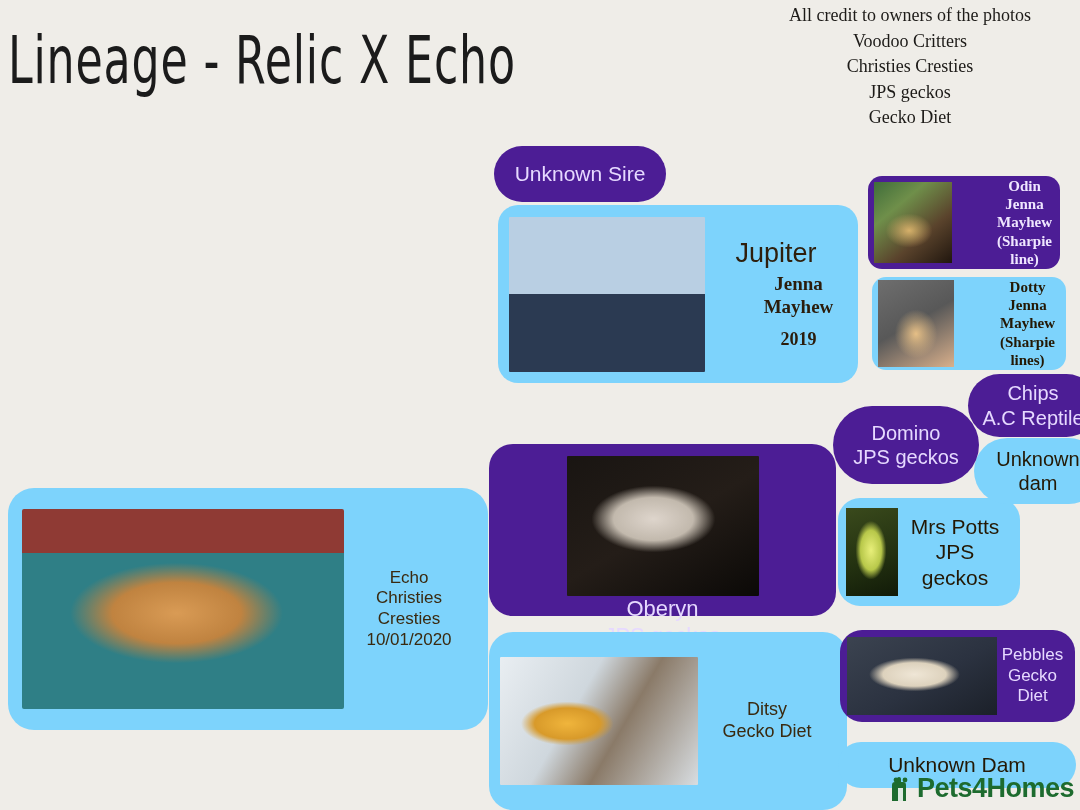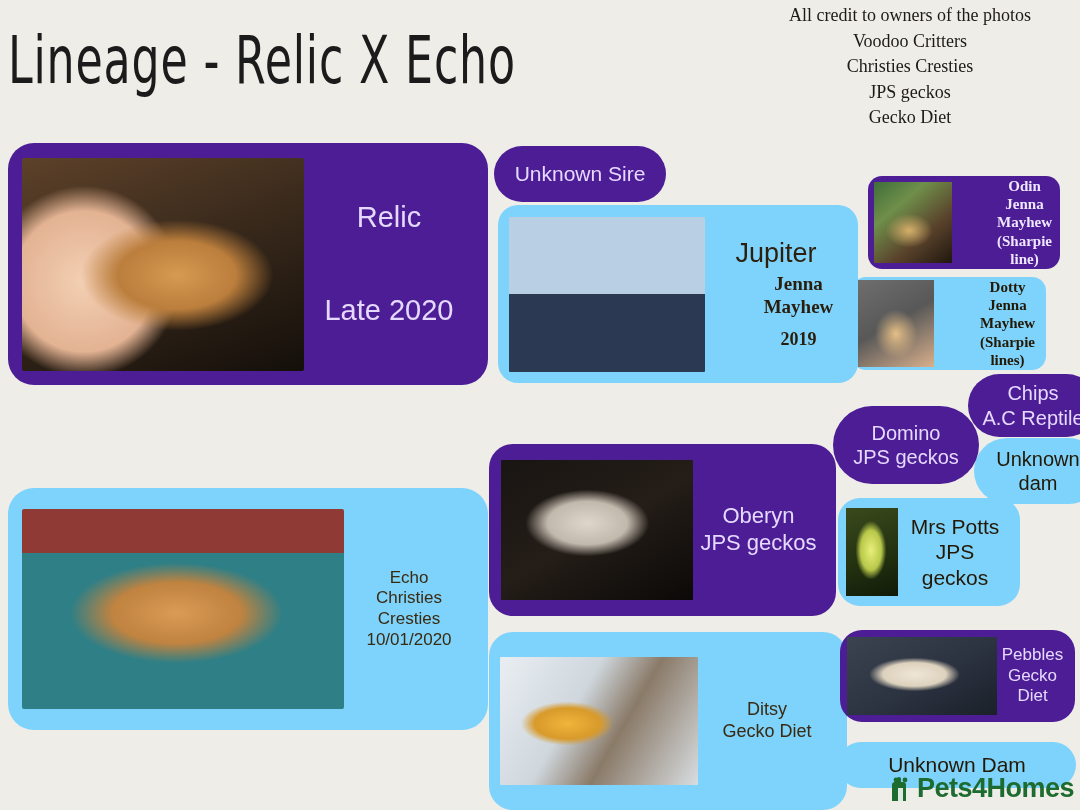--- a/index.html
+++ b/index.html
@@ -83,27 +83,20 @@
   <div id="title">Lineage - Relic X Echo</div>
 
   <div id="credits">
     <div>All credit to owners of the photos</div>
     <div>Voodoo Critters</div>
     <div>Christies Cresties</div>
     <div>JPS geckos</div>
     <div>Gecko Diet</div>
   </div>
 
-  <div class="card purple" style="left:8px;top:143px;width:480px;height:242px;border-radius:26px;padding:14px;">
-    <div class="photo g-relic" style="width:282px;height:213px;border-radius:2px;"></div>
-    <div class="txt" style="font-size:29px;">
-      <div style="margin-bottom:58px;">Relic</div>
-      <div>Late 2020</div>
-    </div>
-  </div>
 
   <div class="card purple" style="left:494px;top:146px;width:172px;height:56px;border-radius:28px;">
     <div class="txt" style="font-size:21px;">Unknown Sire</div>
   </div>
 
   <div class="card orange" style="left:498px;top:205px;width:360px;height:178px;border-radius:20px;padding:11px;">
     <div class="photo g-jupiter" style="width:196px;height:155px;border-radius:1px;"></div>
     <div class="txt">
       <div style="font-size:27px;color:#2e1f0d;">Jupiter</div>
       <div class="serif" style="font-size:19px;color:#2b1d0c;margin-top:2px;">Jenna Mayhew</div>
@@ -113,21 +106,21 @@
 
   <div class="card purple" style="left:868px;top:176px;width:192px;height:93px;border-radius:14px;padding:6px;">
     <div class="photo g-odin" style="width:78px;height:81px;"></div>
     <div class="txt serif" style="font-size:15px;color:#efe6ff;">
       <div>Odin</div>
       <div>Jenna Mayhew</div>
       <div>(Sharpie line)</div>
     </div>
   </div>
 
-  <div class="card orange" style="left:852px;top:277px;width:194px;height:93px;border-radius:14px;padding:6px;">
+  <div class="card orange" style="left:872px;top:277px;width:194px;height:93px;border-radius:14px;padding:6px;">
     <div class="photo g-dotty" style="width:76px;height:87px;"></div>
     <div class="txt serif" style="font-size:15px;color:#241804;">
       <div>Dotty</div>
       <div>Jenna Mayhew</div>
       <div>(Sharpie lines)</div>
     </div>
   </div>
 
   <div class="card purple" style="left:968px;top:374px;width:130px;height:63px;border-radius:32px;z-index:4;">
     <div class="txt" style="font-size:20px;">
@@ -152,21 +145,21 @@
 
   <div class="card orange" style="left:8px;top:488px;width:480px;height:242px;border-radius:26px;padding:14px;">
     <div class="photo g-echo" style="width:322px;height:200px;border-radius:2px;"></div>
     <div class="txt" style="font-size:17px;color:#3a2a10;">
       <div>Echo</div>
       <div>Christies Cresties</div>
       <div>10/01/2020</div>
     </div>
   </div>
 
-  <div class="card purple" style="left:489px;top:444px;width:347px;height:172px;border-radius:24px;padding:12px;">
+  <div class="card purple" style="left:489px;top:444px;width:347px;height:172px;border-radius:24px;padding:12px;flex-direction:column;">
     <div class="photo g-oberyn" style="width:192px;height:140px;border-radius:1px;"></div>
     <div class="txt" style="font-size:22px;">
       <div>Oberyn</div>
       <div>JPS geckos</div>
     </div>
   </div>
 
   <div class="card orange" style="left:838px;top:498px;width:182px;height:108px;border-radius:22px;padding:8px;">
     <div class="photo g-mrspotts" style="width:52px;height:88px;"></div>
     <div class="txt" style="font-size:21px;color:#241804;">

